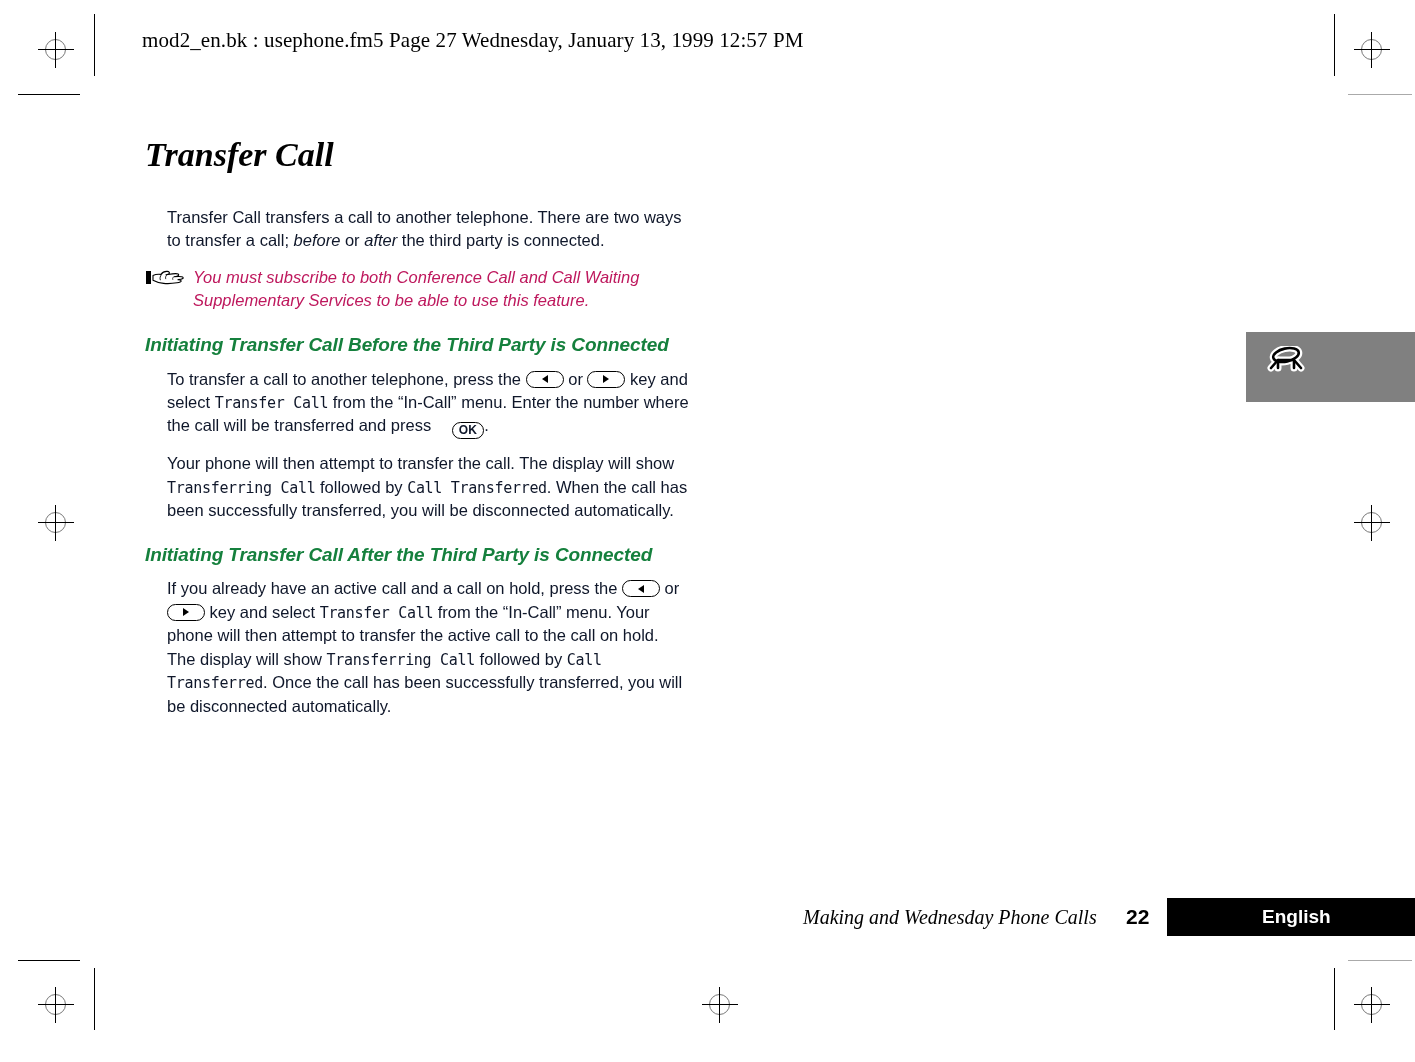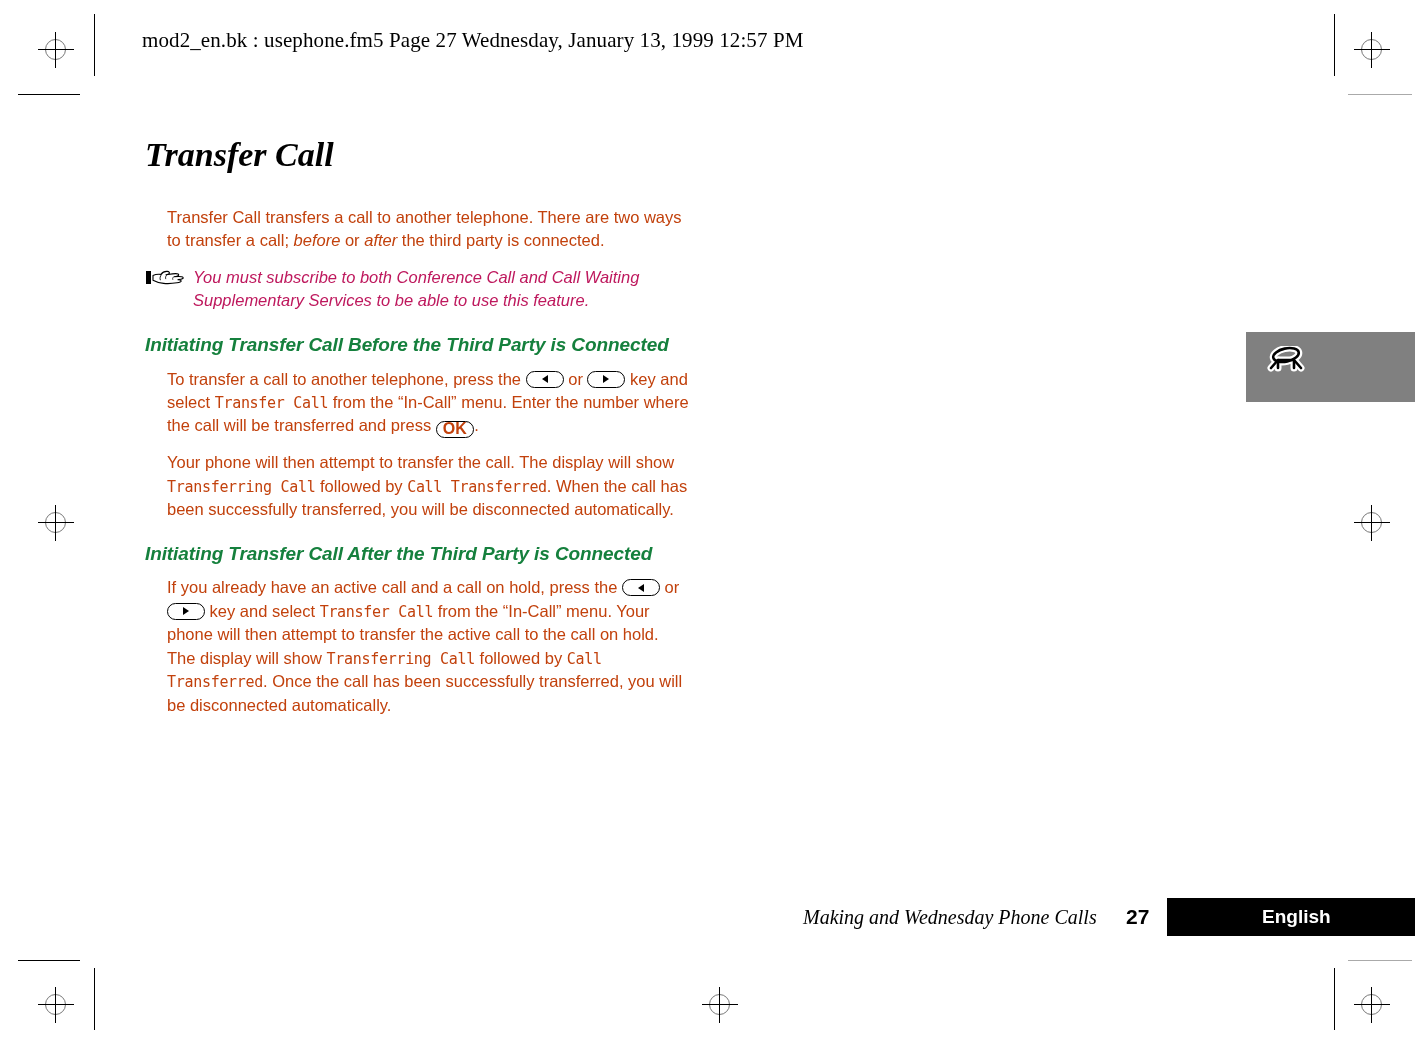--- a/index.html
+++ b/index.html
@@ -76,21 +76,21 @@
     font-weight: bold;
     font-size: 34px;
     line-height: 1.0;
     color: #000;
   }
   p.body {
     margin: 0 0 13px 0;
     padding-left: 22px;
     font-size: 16.5px;
     line-height: 1.42;
-    color: #c2410c;
+    color: #0f172a;
   }
   p.body:last-child { margin-bottom: 12px; }
 
   h2.sub-head {
     margin: 19px 0 10px 0;
     padding-left: 0px;
     font-size: 19px;
     font-weight: bold;
     font-style: italic;
     line-height: 1.36;
@@ -152,25 +152,26 @@
     transform: translate(-50%, -50%);
     border-right: 6px solid #000;
   }
   .key.arrow.right .tri {
     transform: translate(-50%, -50%);
     border-left: 6px solid #000;
   }
   .key.ok {
     height: 17px;
     padding: 0 6px;
-    font-size: 16px;
+    font-size: 12px;
     font-weight: bold;
     line-height: 14px;
     text-align: right;
     letter-spacing: 0.2px;
+    margin-left: 16px;
   }
 
   
   .thumb-tab {
     position: absolute;
     left: 1246px;
     top: 332px;
     width: 169px;
     height: 70px;
     background: #808080;
@@ -314,18 +315,18 @@
         <g fill="none" stroke="#000000" stroke-width="2.6" stroke-linejoin="round" stroke-linecap="round">
           <path d="M7 22 L14 14 L30 14 L37 22"></path>
           <path d="M14 14 L14 22 M30 14 L30 22"></path>
           <ellipse cx="22" cy="9" rx="13" ry="6.5" transform="rotate(-12 22 9)"></ellipse>
         </g>
       </svg>
     </span>
   </div>
 
   <div class="footer-title">Making and Wednesday Phone Calls</div>
-  <div class="footer-page">27</div>
+  <div class="footer-page">22</div>
   <div class="footer-lang-bar">
     <span class="lang-label">English</span>
   </div>
 
 </div>
 
 </body></html>

